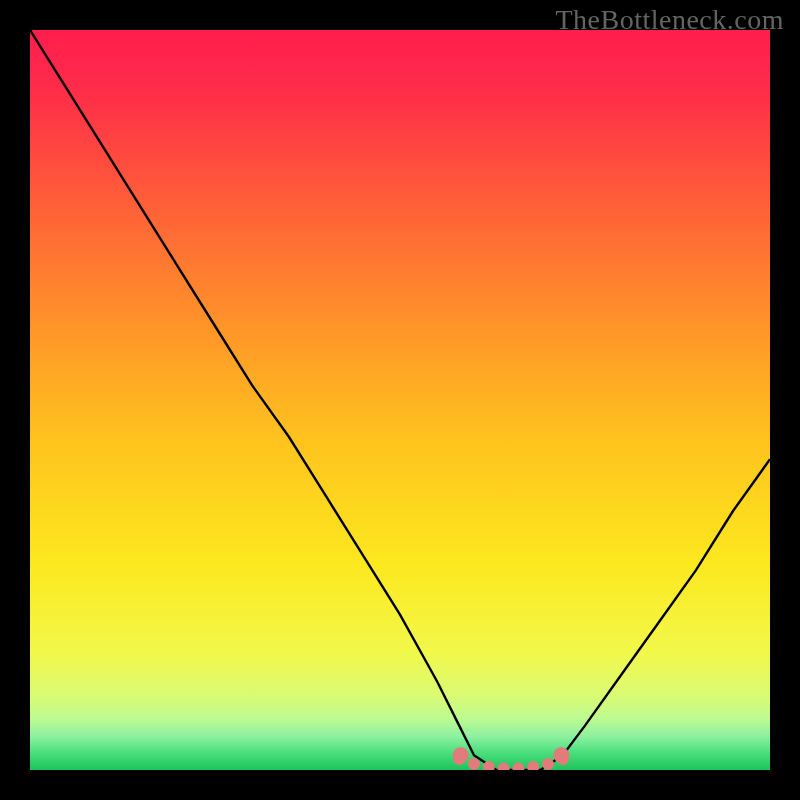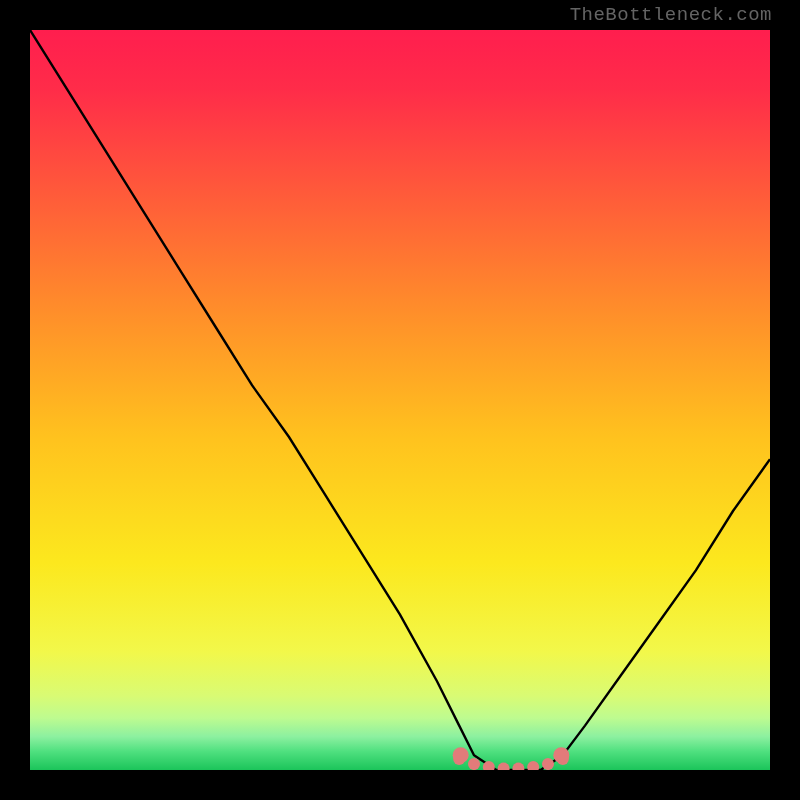--- a/index.html
+++ b/index.html
@@ -18,23 +18,23 @@
   .plot-area {
     position: absolute;
     left: 30px;
     top: 30px;
     width: 740px;
     height: 740px;
   }
   .watermark {
     position: absolute;
     top: 4px;
-    right: 28px;
-    font-family: Liberation Mono, monospace;
-    font-size: 19px;
+    right: 16px;
+    font-family: Liberation Serif, serif;
+    font-size: 28px;
     font-weight: 500;
     color: #646464;
     letter-spacing: 0.5px;
   }
   svg {
     display: block;
   }
 </style>
 </head>
 <body>

